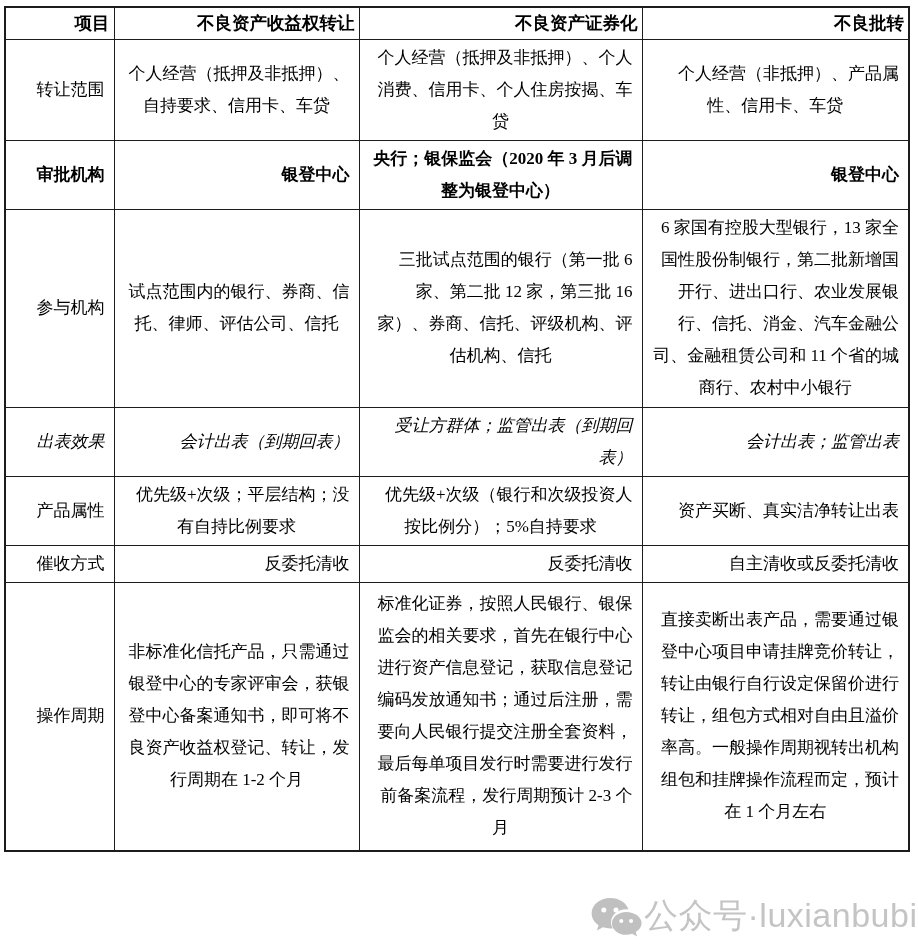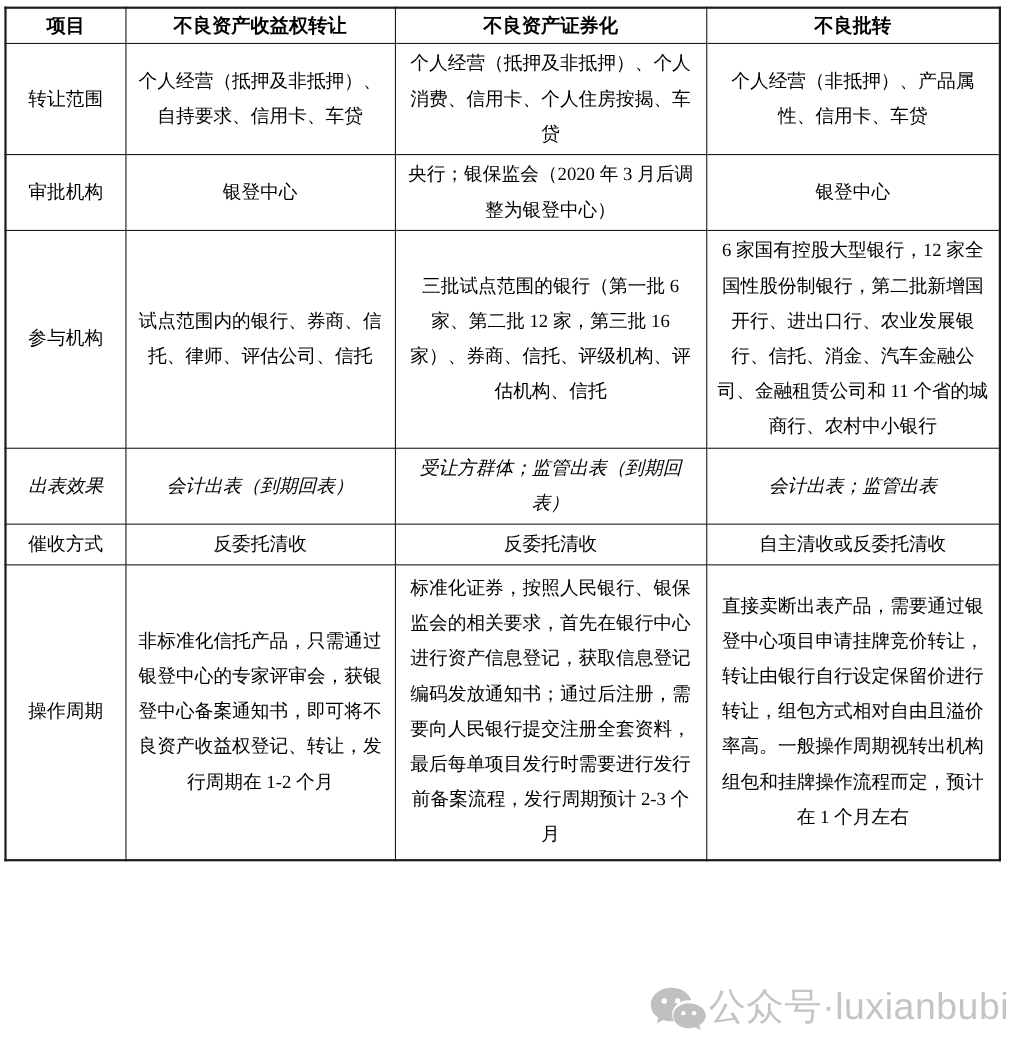--- a/index.html
+++ b/index.html
@@ -18,39 +18,39 @@
   table.cmp {
     position: absolute;
     left: 4px;
     top: 6px;
     border-collapse: collapse;
     table-layout: fixed;
     border: 2px solid #1c1c1c;
   }
   table.cmp th, table.cmp td {
     border: 1.5px solid #1c1c1c;
-    text-align: center;
+    text-align: right;
     vertical-align: middle;
     font-size: 17px;
     line-height: 32px;
     padding: 2px 9px;
     overflow: hidden;
     word-break: break-all;
     margin-left: 36px;
   }
   table.cmp th {
     font-weight: bold;
     font-size: 17.5px;
     line-height: 26px;
     padding: 2px 4px;
   }
   
   tr.hrow   { height: 32px;  }
   tr.r-scope    { height: 100px; }
-  tr.r-approve  { height: 64px;  }
+  tr.r-approve  { height: 64px; font-weight: bold;  }
   tr.r-partic   { height: 198px; }
   tr.r-acquirer { height: 64px;  }
   tr.r-offbal   { height: 31px; font-style: italic;  }
   tr.r-product  { height: 64px;  }
   tr.r-collect  { height: 31px;  }
   tr.r-transfer { height: 63px;  }
   tr.r-cycle    { height: 269px; }
 
   td.long {
     text-align: justify;
@@ -111,31 +111,37 @@
       <td>审批机构</td>
       <td>银登中心</td>
       <td class="long">央行；银保监会（2020 年 3 月后调整为银登中心）</td>
       <td>银登中心</td>
     </tr>
 
     <tr class="r-partic">
       <td>参与机构</td>
       <td class="long">试点范围内的银行、券商、信托、律师、评估公司、信托</td>
       <td class="long">三批试点范围的银行（第一批 6 家、第二批 12 家，第三批 16 家）、券商、信托、评级机构、评估机构、信托</td>
-      <td class="long">6 家国有控股大型银行，12 家全国性股份制银行，第二批新增国开行、进出口行、农业发展银行、信托、消金、汽车金融公司、金融租赁公司和 11 个省的城商行、农村中小银行</td>
+      <td class="long">6 家国有控股大型银行，13 家全国性股份制银行，第二批新增国开行、进出口行、农业发展银行、信托、消金、汽车金融公司、金融租赁公司和 11 个省的城商行、农村中小银行</td>
     </tr>
 
 
     <tr class="r-offbal">
       <td>出表效果</td>
       <td>会计出表（到期回表）</td>
       <td>受让方群体；监管出表（到期回表）</td>
       <td>会计出表；监管出表</td>
     </tr>
 
+    <tr class="r-product">
+      <td>产品属性</td>
+      <td class="long">优先级+次级；平层结构；没有自持比例要求</td>
+      <td class="long">优先级+次级（银行和次级投资人按比例分）；5%自持要求</td>
+      <td>资产买断、真实洁净转让出表</td>
+    </tr>
 
     <tr class="r-collect">
       <td>催收方式</td>
       <td>反委托清收</td>
       <td>反委托清收</td>
       <td>自主清收或反委托清收</td>
     </tr>
 
 
     <tr class="r-cycle">

